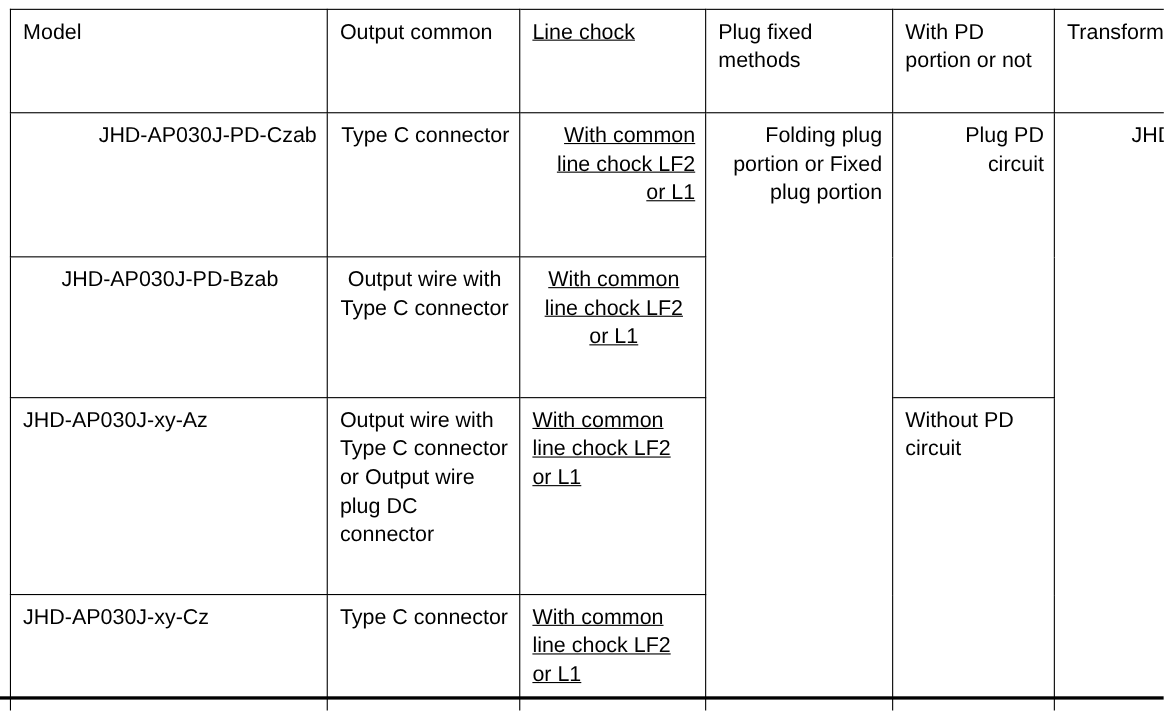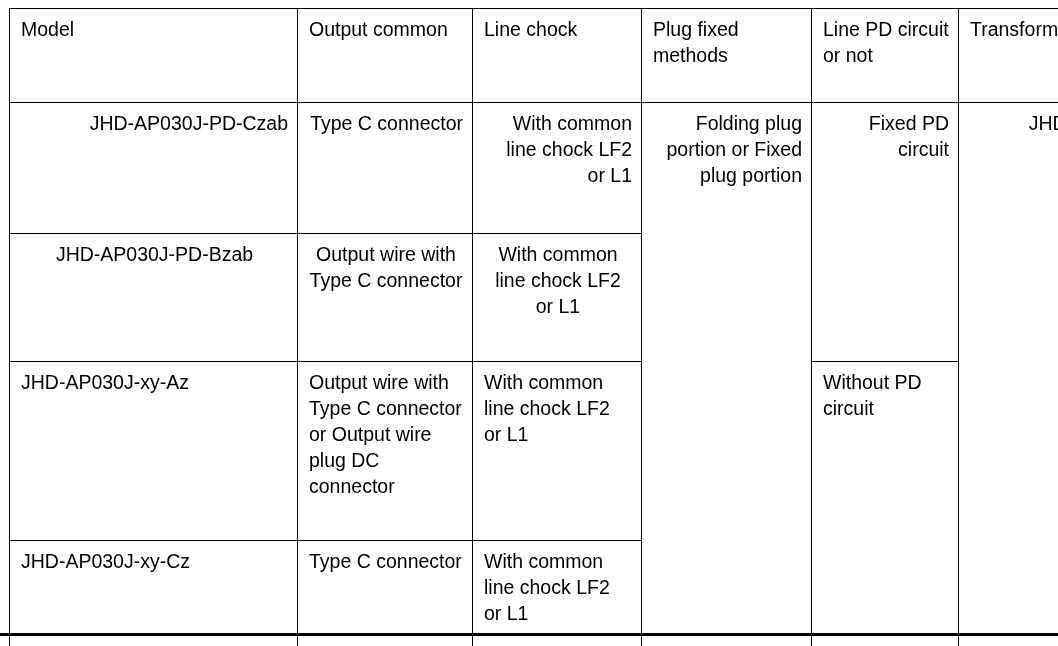--- a/index.html
+++ b/index.html
@@ -40,21 +40,21 @@
     color: #000000;
     font-weight: normal;
     word-wrap: break-word;
     background: #ffffff;
   }
   table.spec-table tr.header-row td {
     height: 80px;
   }
   .col-model       { width: 267px; }
   .col-output      { width: 154px; }
-  .col-chock       { width: 148px; }
+  .col-chock       { width: 148px; text-decoration: underline; }
   .col-plug        { width: 149px; margin-top: 47px; }
   .col-pd          { width: 126px; }
   .col-transformer { width: 193px; }
 
   tr.row-1 td { height: 117px; text-align: right; }
   tr.row-2 td { height: 114px; text-align: center; }
   tr.row-3 td { height: 165px; }
   tr.row-4 td { height: 115px; }
 
   .bottom-rule {
@@ -72,30 +72,30 @@
 <div class="page">
 
   <table class="spec-table">
     <tbody>
 
       <tr class="header-row">
         <td class="col-model">Model</td>
         <td class="col-output">Output common</td>
         <td class="col-chock">Line chock</td>
         <td class="col-plug">Plug fixed methods</td>
-        <td class="col-pd">Line PD circuit or not</td>
+        <td class="col-pd">With PD portion or not</td>
         <td class="col-transformer">Transformer</td>
       </tr>
 
       <tr class="row-1">
         <td class="col-model">JHD-AP030J-PD-Czab</td>
         <td class="col-output">Type C connector</td>
         <td class="col-chock">With common line chock LF2 or L1</td>
         <td class="col-plug" rowspan="4">Folding plug portion or Fixed plug portion</td>
-        <td class="col-pd" rowspan="2">Fixed PD circuit</td>
+        <td class="col-pd" rowspan="2">Plug PD circuit</td>
         <td class="col-transformer" rowspan="4">JHD-PD030T-A</td>
       </tr>
 
       <tr class="row-2">
         <td class="col-model">JHD-AP030J-PD-Bzab</td>
         <td class="col-output">Output wire with Type C connector</td>
         <td class="col-chock">With common line chock LF2 or L1</td>
       </tr>
 
       <tr class="row-3">

